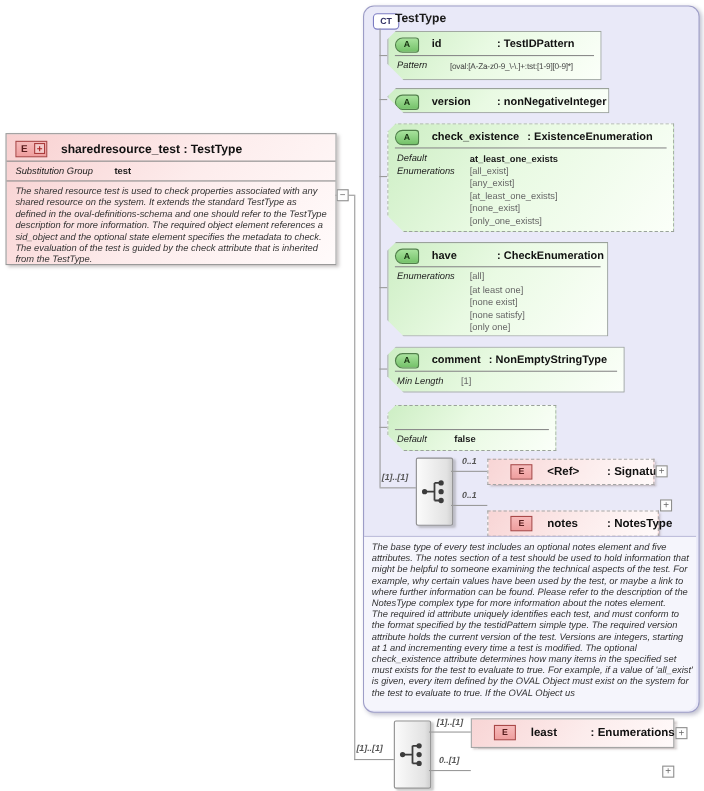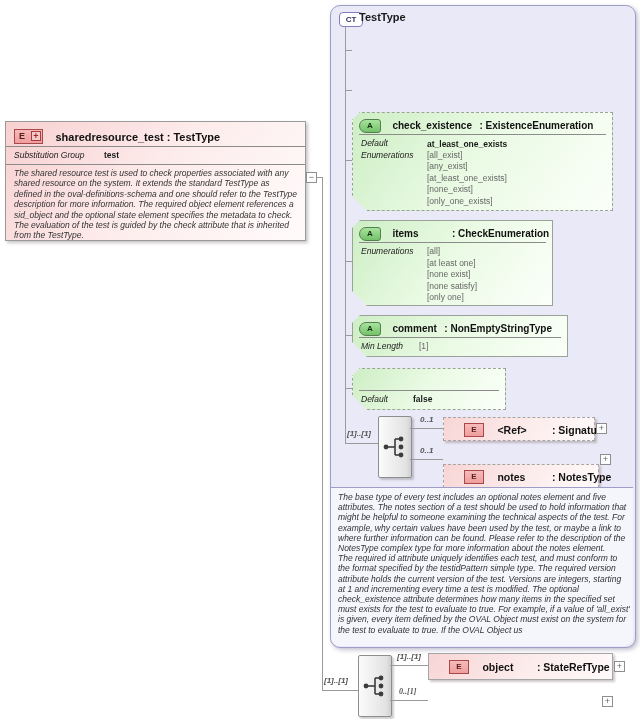--- a/index.html
+++ b/index.html
@@ -115,21 +115,40 @@
 
   <div class="vline" style="left:345px;top:26px;height:417px;"></div>
   <div class="hline" style="left:345px;top:50px;width:7px;"></div>
   <div class="hline" style="left:345px;top:90px;width:7px;"></div>
   <div class="hline" style="left:345px;top:160px;width:7px;"></div>
   <div class="hline" style="left:345px;top:261px;width:7px;"></div>
   <div class="hline" style="left:345px;top:335px;width:7px;"></div>
   <div class="hline" style="left:345px;top:388px;width:7px;"></div>
   <div class="hline" style="left:345px;top:443px;width:33px;"></div>
 
-
+  <div class="attr" style="left:352px;top:28px;width:193px;height:43px;">
+    <div class="attr-head">
+      <span class="a-badge">A</span>
+      <span class="a-name tab">id</span>
+      <span class="a-type">: TestIDPattern</span>
+    </div>
+    <div class="attr-sep"></div>
+    <div class="facet">
+      <span class="f-label">Pattern</span>
+      <span class="f-val pattern" style="left:48px;top:1px;">[oval:[A-Za-z0-9_\-\.]+:tst:[1-9][0-9]*]</span>
+    </div>
+  </div>
+
+  <div class="attr" style="left:352px;top:80px;width:200px;height:21px;">
+    <div class="attr-head">
+      <span class="a-badge">A</span>
+      <span class="a-name tab">version</span>
+      <span class="a-type">: nonNegativeInteger</span>
+    </div>
+  </div>
 
   <div class="attr dashed" style="left:352px;top:112px;width:259px;height:97px;">
     <div class="attr-head">
       <span class="a-badge">A</span>
       <span class="a-name">check_existence</span>
       <span class="a-type">: ExistenceEnumeration</span>
     </div>
     <div class="attr-sep"></div>
     <div class="facet">
       <span class="f-label" style="top:0;">Default</span>
@@ -139,21 +158,21 @@
 [any_exist]
 [at_least_one_exists]
 [none_exist]
 [only_one_exists]</span>
     </div>
   </div>
 
   <div class="attr" style="left:352px;top:220px;width:199px;height:84px;">
     <div class="attr-head">
       <span class="a-badge">A</span>
-      <span class="a-name tab">items</span>
+      <span class="a-name tab">have</span>
       <span class="a-type">: CheckEnumeration</span>
     </div>
     <div class="attr-sep"></div>
     <div class="facet">
       <span class="f-label" style="top:0;">Enumerations</span>
       <span class="f-val pre" style="left:66px;top:0;">[all]
 [at least one]
 [none exist]
 [none satisfy]
 [only one]</span>
@@ -233,23 +252,23 @@
       <circle cx="18" cy="20" r="2.4" fill="#3c3c3c"></circle>
       <circle cx="18" cy="28" r="2.4" fill="#3c3c3c"></circle>
     </svg>
   </div>
 
   <div class="hline" style="left:390px;top:665px;width:38px;"></div>
   <div class="card" style="left:397px;top:652px;">[1]..[1]</div>
   <div class="elem" style="left:428px;top:653px;width:183px;height:25px;">
     <div class="elem-inner">
       <span class="e-badge">E</span>
-      <span class="e-name">object</span>
-      <span class="e-type">: StateRefType</span>
+      <span class="e-name">least</span>
+      <span class="e-type">: Enumerations</span>
     </div>
   </div>
   <div class="tgl" style="left:614px;top:661px;">+</div>
 
   <div class="hline" style="left:390px;top:700px;width:38px;"></div>
-  <div class="card" style="left:399px;top:687px;font-family:Liberation Serif, serif;">0..[1]</div>
+  <div class="card" style="left:399px;top:687px;">0..[1]</div>
   <div class="tgl" style="left:602px;top:696px;">+</div>
 
 </div>
 
 </body></html>

